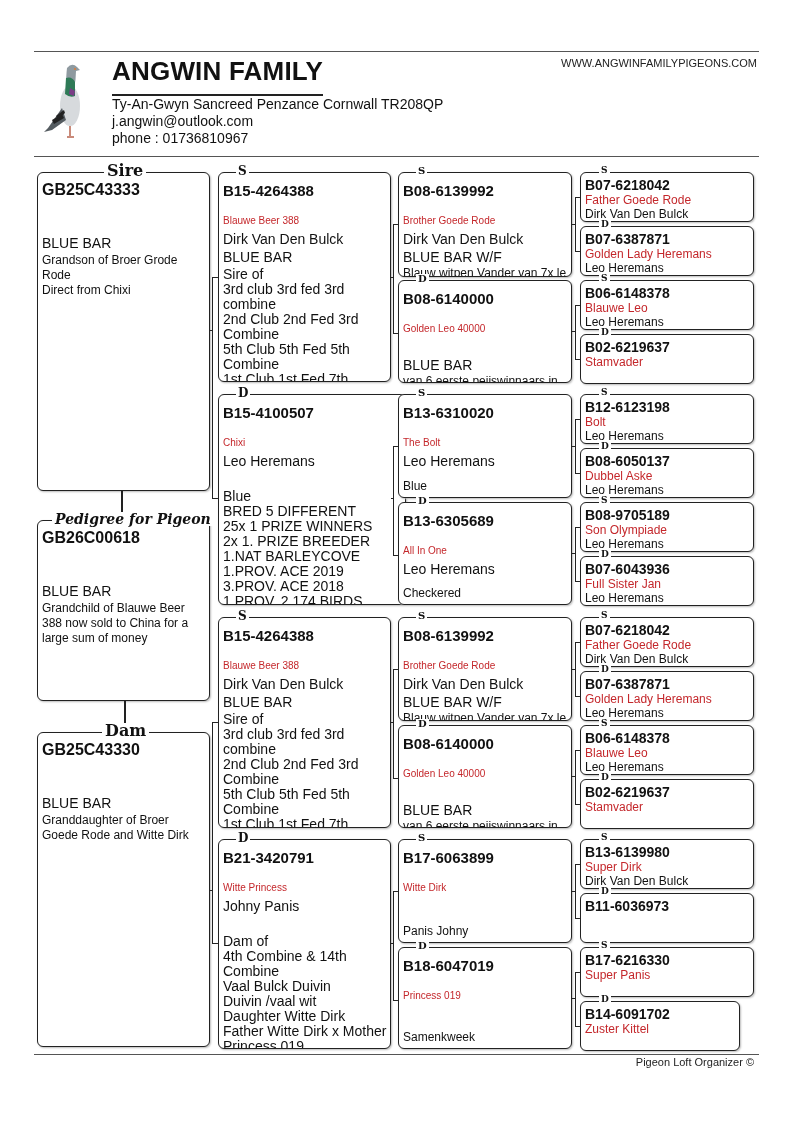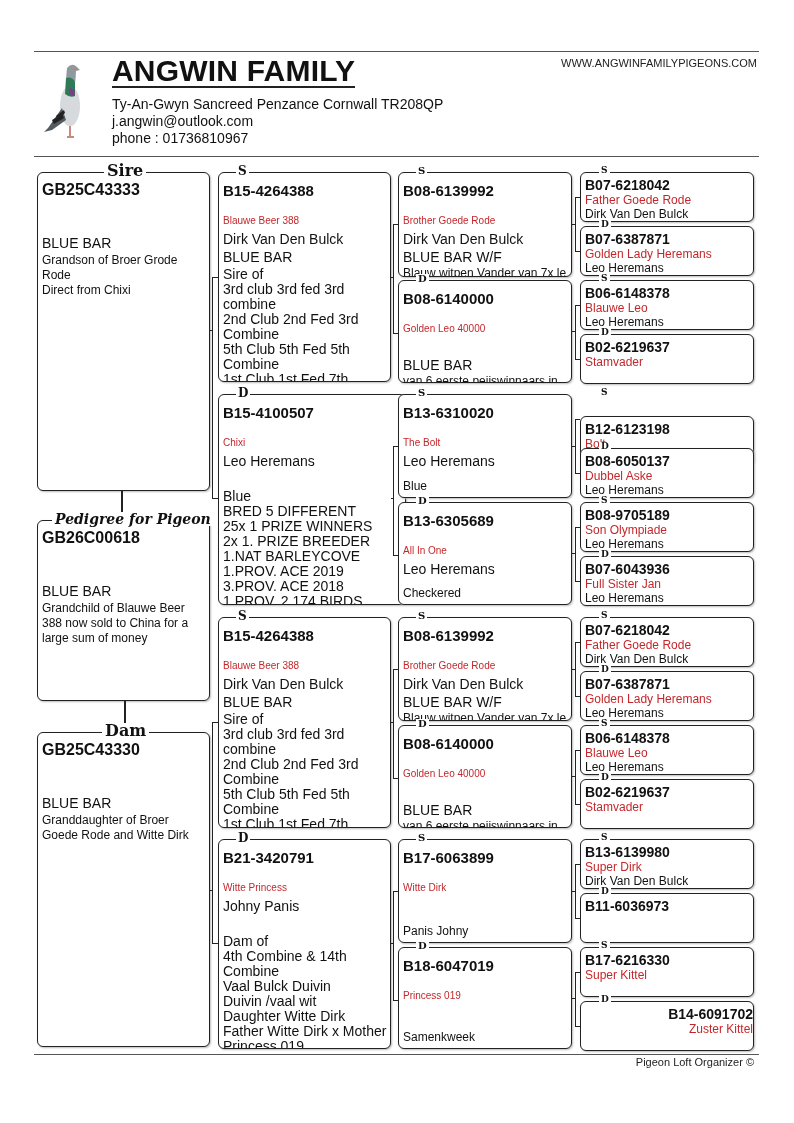--- a/index.html
+++ b/index.html
@@ -1,21 +1,21 @@
 <!DOCTYPE html>
 <html><head>
 <meta charset="utf-8">
 <style>
   html, body { margin:0; padding:0; background:#ffffff; }
   body { width:794px; height:1123px; position:relative; overflow:hidden;
          font-family:"Liberation Sans", sans-serif; color:#111; }
   .hr { position:absolute; left:34px; width:725px; height:1px; background:#555; }
   .logo { position:absolute; left:40px; top:58px; width:52px; height:84px; }
-  .title { position:absolute; left:112px; top:56px; font-size:30px; font-weight:bold;
-           letter-spacing:0.2px; border-bottom:2px solid #222; padding-bottom:0; line-height:30px; }
+  .title { position:absolute; left:112px; top:56px; font-size:26px; font-weight:bold;
+           letter-spacing:0.2px; border-bottom:2px solid #222; padding-bottom:8px; line-height:30px; }
   .addr { position:absolute; left:112px; font-size:14px; line-height:17px; color:#111; }
   .url { position:absolute; right:37px; top:57px; font-size:11px; color:#222; }
   .footer { position:absolute; right:40px; top:1056px; font-size:11px; color:#222; }
 
   .box { position:absolute; border:1px solid #222; border-radius:6px; background:#fff;
          box-shadow:1px 1px 2px #bbb; box-sizing:border-box; overflow:hidden; }
   .tag { position:absolute; background:#fff; font-family:"DejaVu Serif", serif;
          font-weight:bold; color:#111; line-height:1; padding:0 3px; }
   .c1 .ring { font-size:16px; font-weight:bold; margin:8px 0 0 4px; }
   .c1 .color { font-size:14px; margin:36px 0 0 4px; }
@@ -298,21 +298,21 @@
       <div class="name">Blauwe Leo</div>
       <div class="breeder">Leo Heremans</div>
     </div>
     <div class="sd" style="left: 599px; top: 274px; font-size: 9px;">S</div>
     <div class="box c4" style="left: 580px; top: 334px; width: 174px; height: 50px;">
       <div class="ring">B02-6219637</div>
       <div class="name">Stamvader</div>
       <div class="breeder"></div>
     </div>
     <div class="sd" style="left: 599px; top: 328px; font-size: 9px;">D</div>
-    <div class="box c4" style="left: 580px; top: 394px; width: 174px; height: 50px; margin-top: 22px;">
+    <div class="box c4" style="left: 580px; top: 394px; width: 174px; height: 50px;">
       <div class="ring">B12-6123198</div>
       <div class="name">Bolt</div>
       <div class="breeder">Leo Heremans</div>
     </div>
     <div class="sd" style="left: 599px; top: 388px; font-size: 9px;">S</div>
     <div class="box c4" style="left: 580px; top: 448px; width: 174px; height: 50px;">
       <div class="ring">B08-6050137</div>
       <div class="name">Dubbel Aske</div>
       <div class="breeder">Leo Heremans</div>
     </div>
@@ -360,25 +360,25 @@
     </div>
     <div class="sd" style="left: 599px; top: 833px; font-size: 9px;">S</div>
     <div class="box c4" style="left: 580px; top: 893px; width: 174px; height: 50px;">
       <div class="ring">B11-6036973</div>
       <div class="name"></div>
       <div class="breeder"></div>
     </div>
     <div class="sd" style="left: 599px; top: 887px; font-size: 9px;">D</div>
     <div class="box c4" style="left: 580px; top: 947px; width: 174px; height: 50px;">
       <div class="ring">B17-6216330</div>
-      <div class="name">Super Kittel</div>
+      <div class="name">Super Panis</div>
       <div class="breeder"></div>
     </div>
     <div class="sd" style="left: 599px; top: 941px; font-size: 9px;">S</div>
-    <div class="box c4" style="left: 580px; top: 1001px; width: 174px; height: 50px; text-align: right;">
+    <div class="box c4" style="left: 580px; top: 1001px; width: 160px; height: 50px;">
       <div class="ring">B14-6091702</div>
       <div class="name">Zuster Kittel</div>
       <div class="breeder"></div>
     </div>
     <div class="sd" style="left: 599px; top: 995px; font-size: 9px;">D</div>
   </div>
 
 <div class="hr" style="top:1054px;"></div>
 <div class="footer">Pigeon Loft Organizer ©</div>
 

